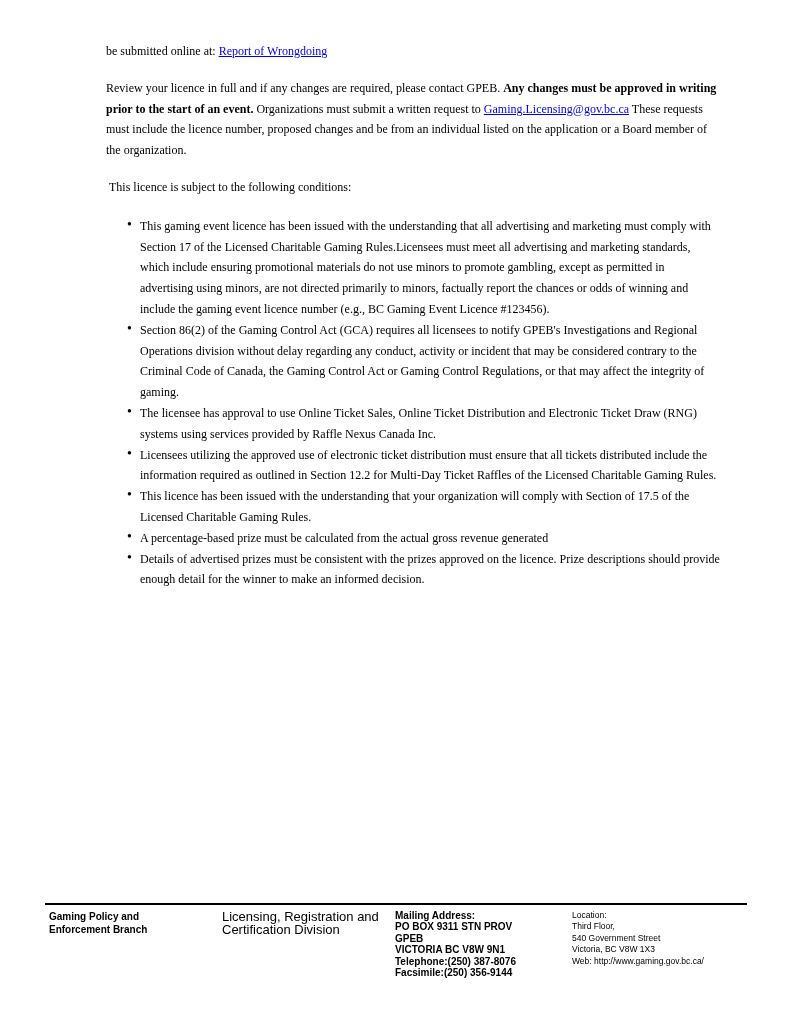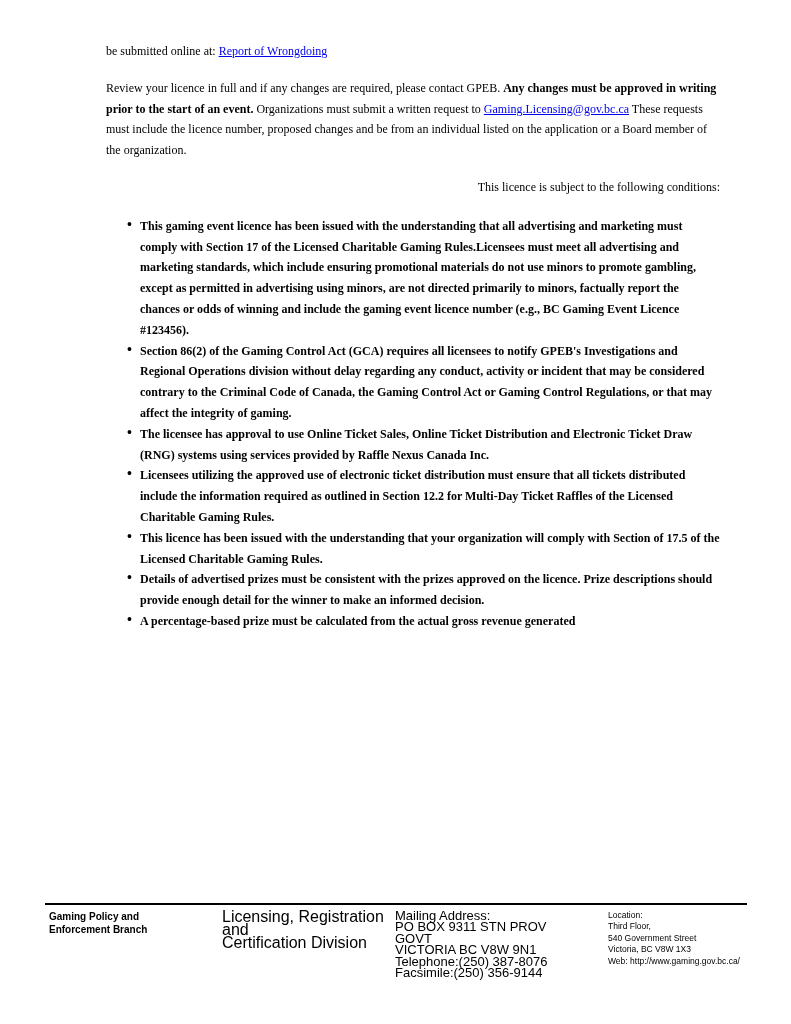--- a/index.html
+++ b/index.html
@@ -15,32 +15,31 @@
   .content {
     position: absolute;
     left: 92px;
     top: 41px;
     width: 614px;
     font-size: 12px;
     line-height: 20.8px;
     margin-left: 14px;
   }
   .content p { margin: 0 0 16px 0; }
-  .content p.conditions-intro { margin-bottom: 0; text-align: right; }
+  .content p.conditions-intro { margin-bottom: 0; }
   a.link {
     color: #0000EE;
     text-decoration: underline;
     cursor: pointer;
   }
   b { font-weight: bold; }
   ul.conditions {
     margin: 18px 0 0 0;
     padding: 0 0 0 34px;
     list-style: none;
-    font-weight: bold;
   }
   ul.conditions li { position: relative; }
   ul.conditions li::before {
     content: "\2022";
     position: absolute;
     left: -13px;
     top: -1px;
     font-size: 14px;
   }
   .footer {
@@ -58,72 +57,72 @@
     width: 177px;
     box-sizing: border-box;
     padding-left: 4px;
     font-size: 10px;
     line-height: 13px;
     font-weight: bold;
   }
   .fcol-division {
     width: 173px;
     box-sizing: border-box;
-    font-size: 16px;
+    font-size: 13px;
     line-height: 13px;
   }
   .fcol-mailing {
     width: 177px;
     box-sizing: border-box;
-    font-size: 13px;
+    font-size: 10px;
     line-height: 11.4px;
+    font-weight: bold;
   }
   .fcol-location {
     flex: 1;
     font-size: 8.5px;
     line-height: 11.4px;
-    margin-left: 36px;
   }
 </style>
 </head>
 <body>
 
 <div class="page">
 
   <div class="content">
     <div>
         <p><span>be submitted online at: </span><a href="#" class="link">Report of Wrongdoing</a></p>
         <p><span>Review your licence in full and if any changes are required, please contact GPEB. </span><b>Any changes must be approved in writing prior to the start of an event.</b><span> Organizations must submit a written request to </span><a href="#" class="link">Gaming.Licensing@gov.bc.ca</a><span> These requests must include the licence number, proposed changes and be from an individual listed on the application or a Board member of the organization.</span></p>
         <p class="conditions-intro"><span>&nbsp;This licence is subject to the following conditions:</span></p>
       </div>
     <ul class="conditions">
         <li>This gaming event licence has been issued with the understanding that all advertising and marketing must comply with Section 17 of the Licensed Charitable Gaming Rules.Licensees must meet all advertising and marketing standards, which include ensuring promotional materials do not use minors to promote gambling, except as permitted in advertising using minors, are not directed primarily to minors, factually report the chances or odds of winning and include the gaming event licence number (e.g., BC Gaming Event Licence #123456).</li>
         <li>Section 86(2) of the Gaming Control Act (GCA) requires all licensees to notify GPEB's Investigations and Regional Operations division without delay regarding any conduct, activity or incident that may be considered contrary to the Criminal Code of Canada, the Gaming Control Act or Gaming Control Regulations, or that may affect the integrity of gaming.</li>
         <li>The licensee has approval to use Online Ticket Sales, Online Ticket Distribution and Electronic Ticket Draw (RNG) systems using services provided by Raffle Nexus Canada Inc.</li>
         <li>Licensees utilizing the approved use of electronic ticket distribution must ensure that all tickets distributed include the information required as outlined in Section 12.2 for Multi-Day Ticket Raffles of the Licensed Charitable Gaming Rules.</li>
         <li>This licence has been issued with the understanding that your organization will comply with Section of 17.5 of the Licensed Charitable Gaming Rules.</li>
+        <li>A percentage-based prize must be calculated from the actual gross revenue generated</li>
         <li>Details of advertised prizes must be consistent with the prizes approved on the licence. Prize descriptions should provide enough detail for the winner to make an informed decision.</li>
-        <li>A percentage-based prize must be calculated from the actual gross revenue generated</li>
       </ul>
   </div>
 
   <div class="footer">
     <div class="footer-cols">
       <div class="fcol-branch">
           <div>Gaming Policy and</div>
           <div>Enforcement Branch</div>
         </div>
       <div class="fcol-division">
           <div>Licensing, Registration and</div>
           <div>Certification Division</div>
         </div>
       <div class="fcol-mailing">
           <div>Mailing Address:</div>
           <div>PO BOX 9311 STN PROV</div>
-          <div>GOVT</div>
+          <div>GPEB</div>
           <div>VICTORIA BC V8W 9N1</div>
           <div>Telephone:(250) 387-8076</div>
           <div>Facsimile:(250) 356-9144</div>
         </div>
       <div class="fcol-location">
           <div>Location:</div>
           <div>Third Floor,</div>
           <div>540 Government Street</div>
           <div>Victoria, BC V8W 1X3</div>
           <div>Web: http://www.gaming.gov.bc.ca/</div>

